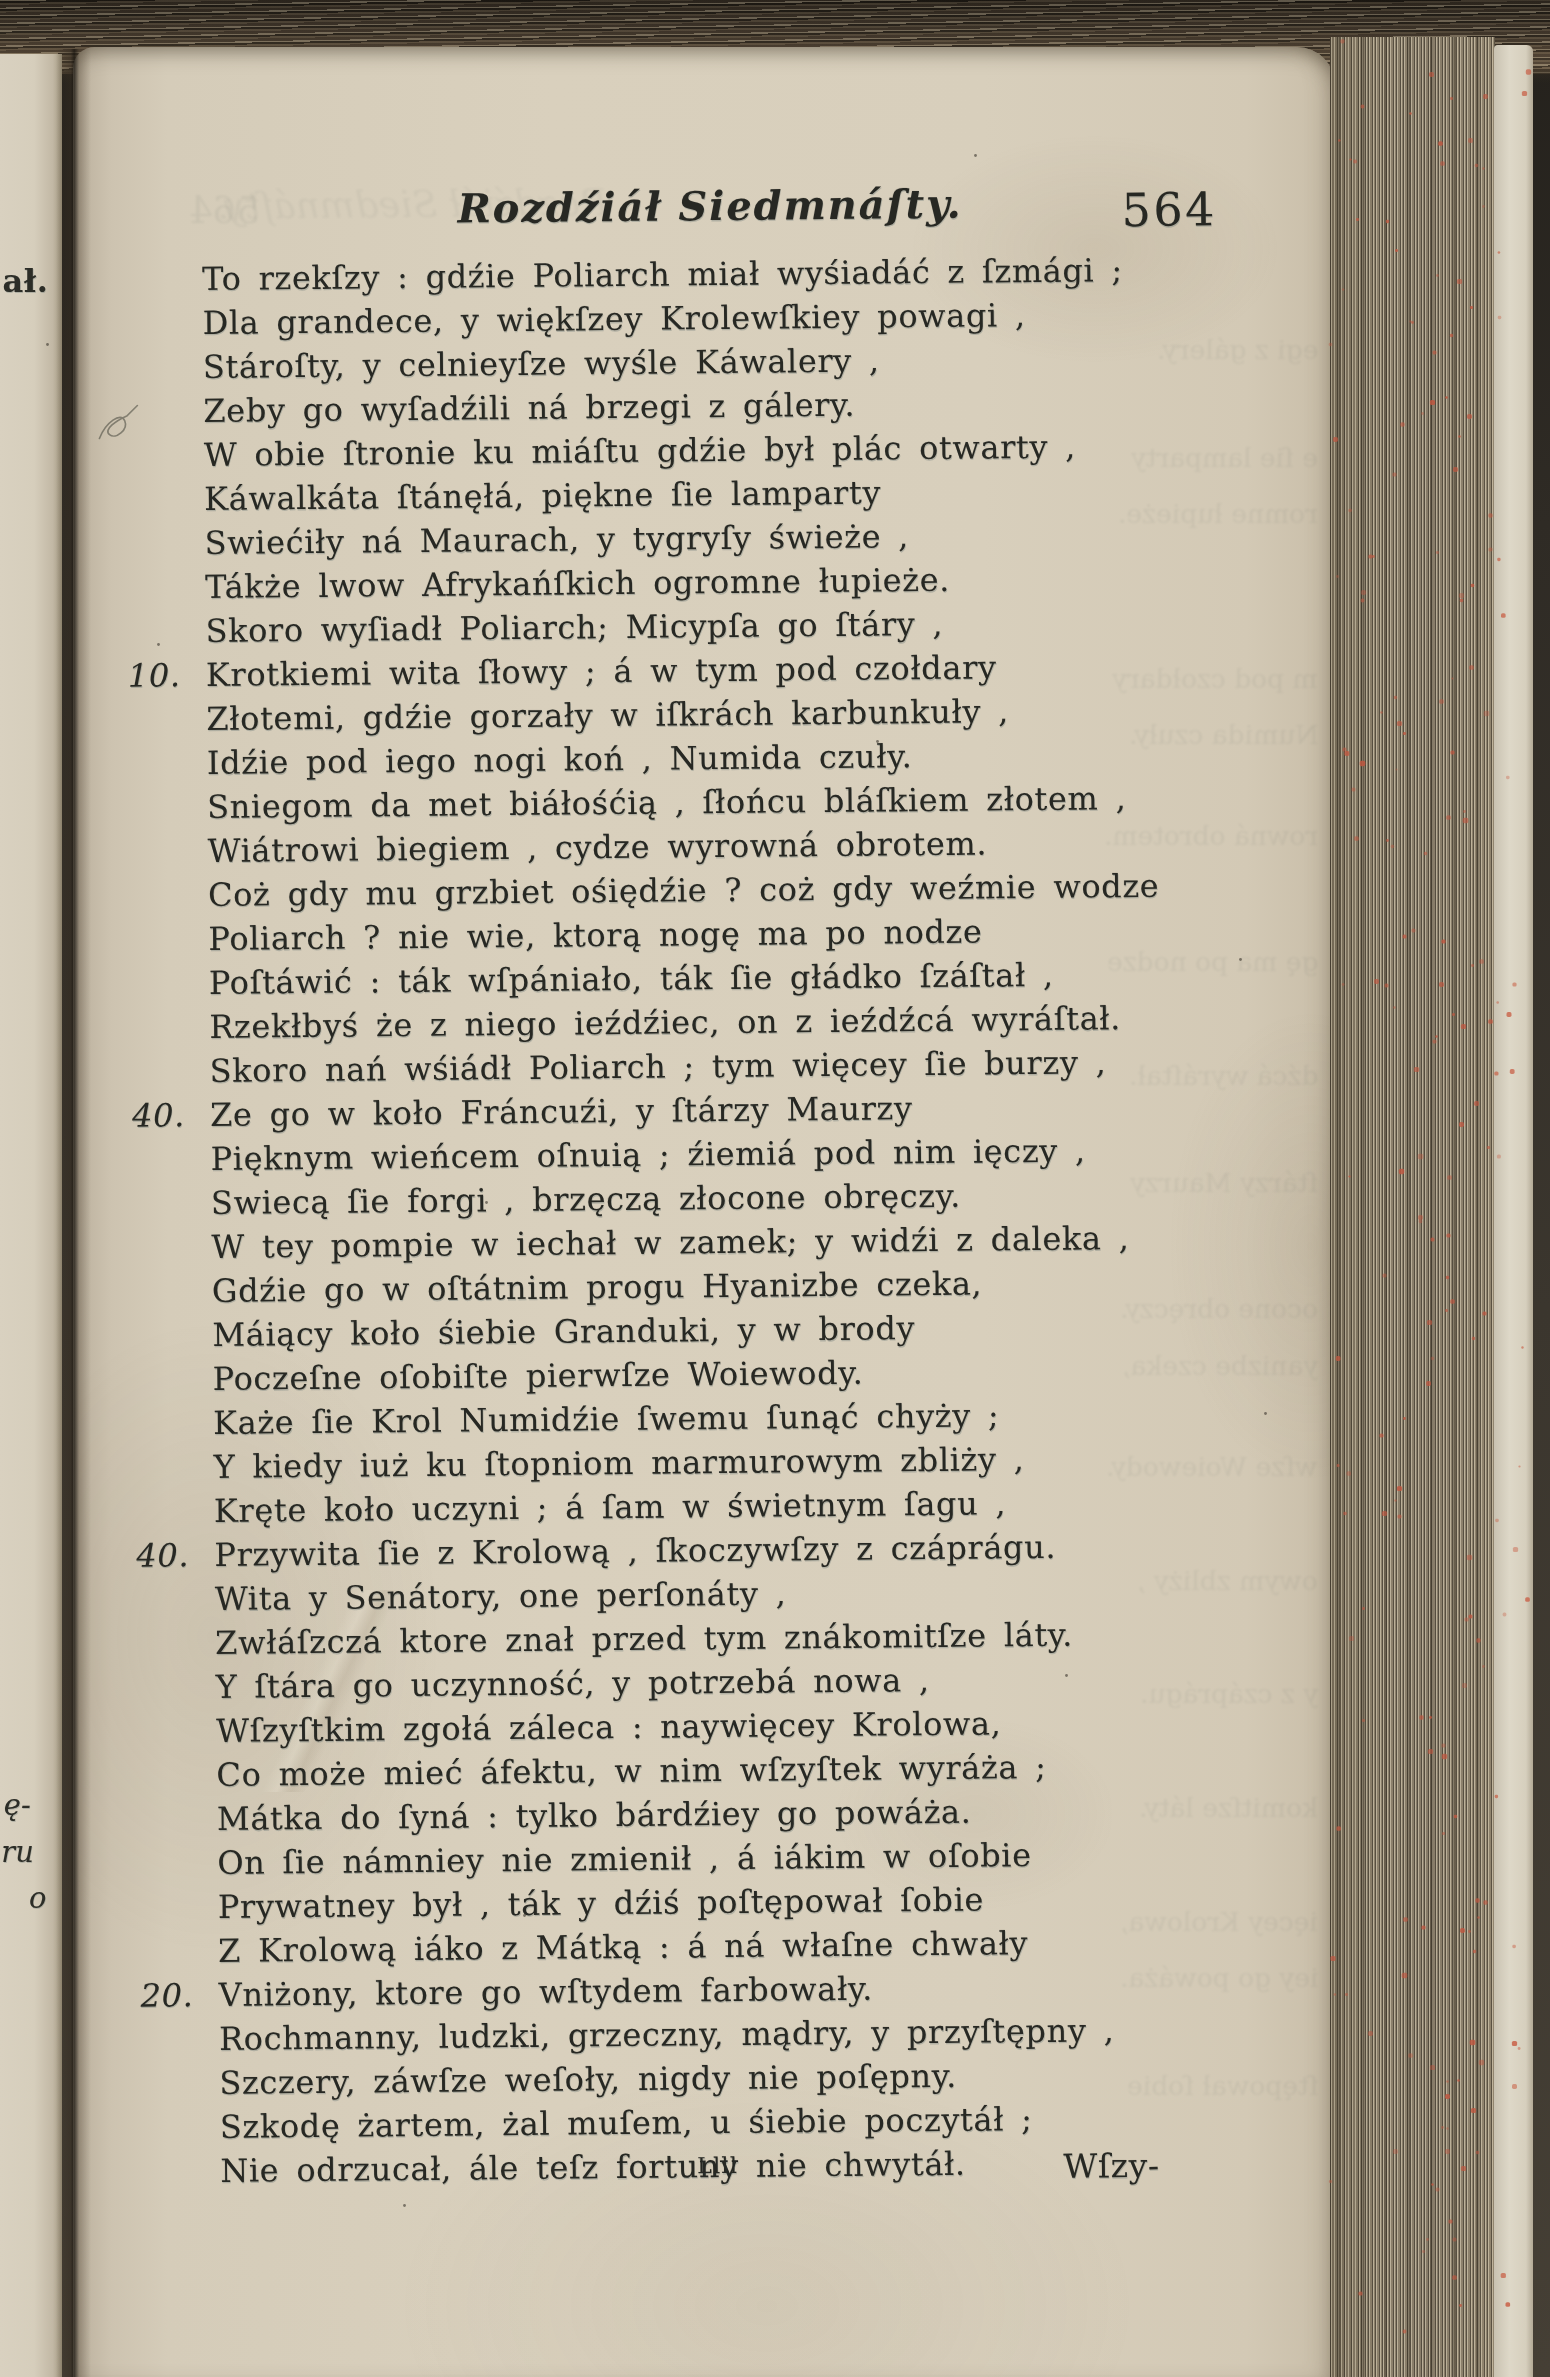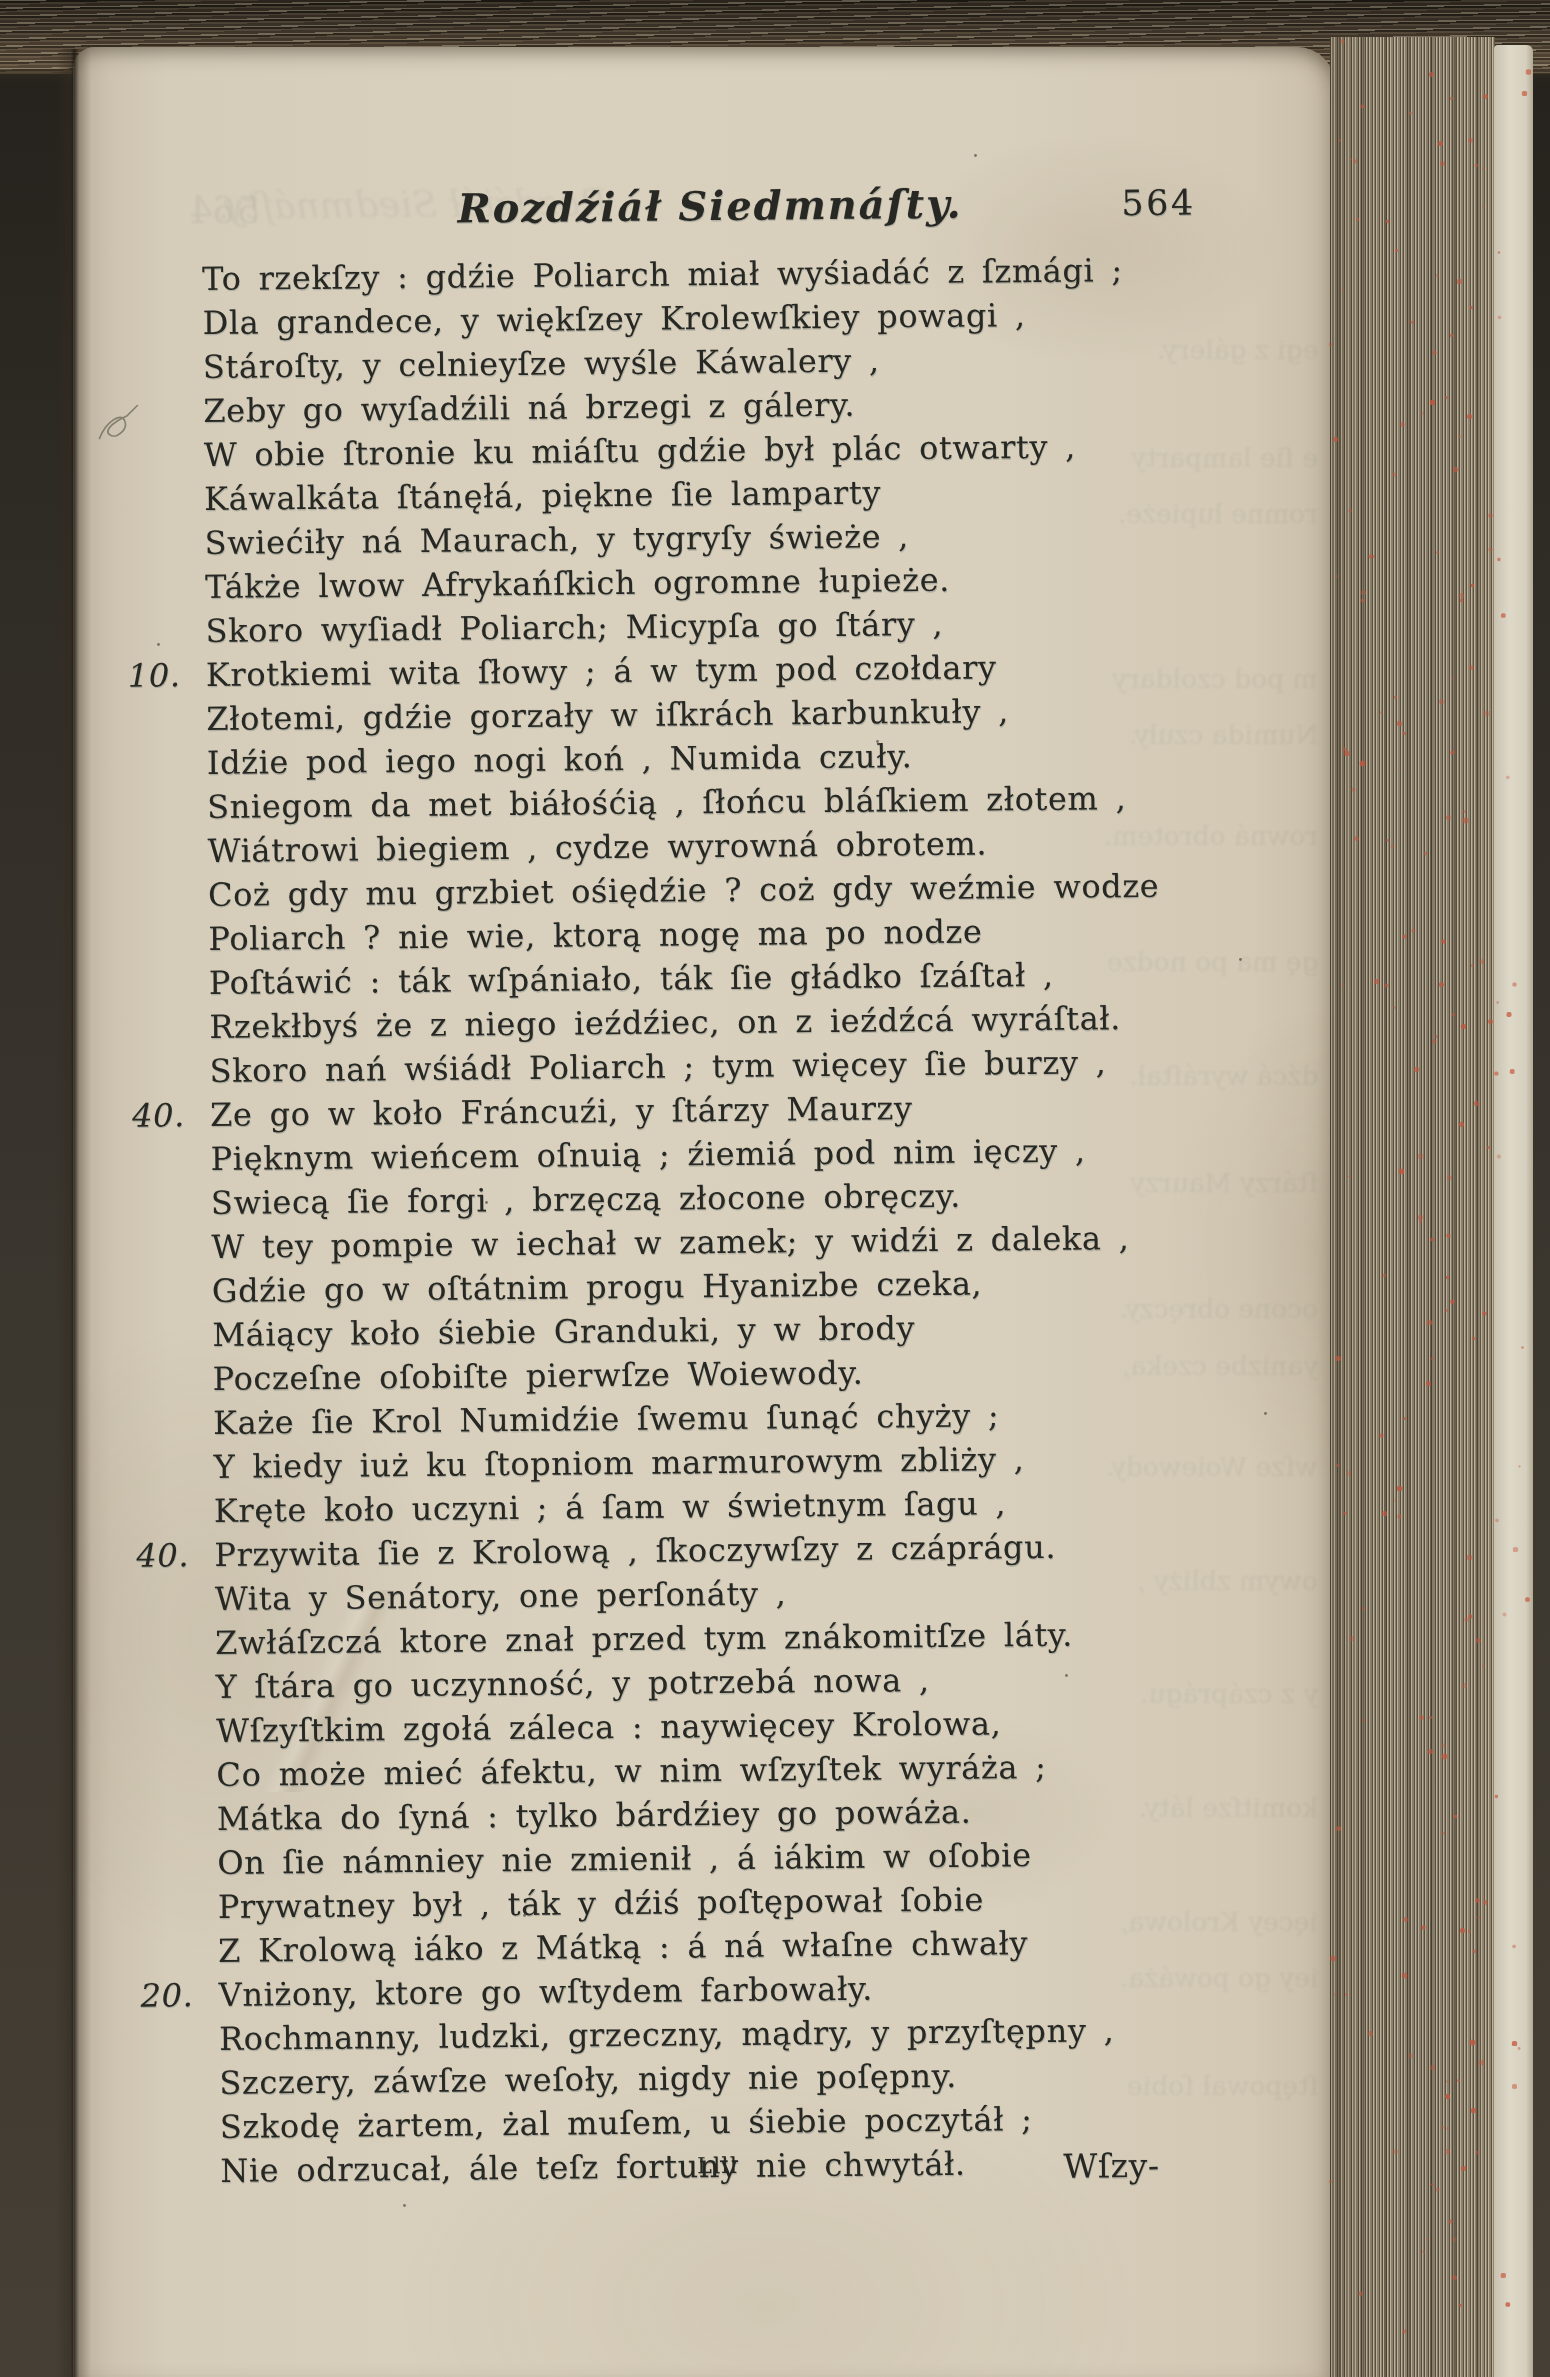--- a/index.html
+++ b/index.html
@@ -55,21 +55,21 @@
       radial-gradient(517px 328px at 694px 2259px, rgba(120,105,80,.07), transparent 72%),
       radial-gradient(189px 315px at 1237px 1199px, rgba(125,110,85,.10), transparent 75%);}
 
   
   .text-block{position:absolute;inset:0;transform:rotate(-0.55deg);transform-origin:726px 1199px;
     color:#272823;}
   .ink{text-shadow:0.6px 1.3px 0 rgba(35,62,72,.22), -0.3px -0.3px 0 rgba(40,44,38,.14);}
 
   .heading-title{position:absolute;top:182px;left:341px;width:757px;text-align:center;
     font-style:italic;font-weight:bold;font-size:40px;letter-spacing:1.9px;white-space:nowrap;}
-  .page-num{position:absolute;top:187px;left:1131px;font-size:35px;letter-spacing:2.5px;}
+  .page-num{position:absolute;top:187px;left:1131px;font-size:46px;letter-spacing:2.5px;}
 
   .poem{position:absolute;left:211px;top:255px;width:1060px;}
   .line{position:relative;height:44px;white-space:nowrap;font-size:32px;
     letter-spacing:0.6px;word-spacing:6.3px;}
   .line-num{position:absolute;left:-78px;font-style:italic;}
 
   .footer-sig{position:absolute;left:688px;top:2153px;font-size:22px;letter-spacing:1.3px;}
   .footer-catch{position:absolute;left:1054px;top:2150px;font-size:33px;letter-spacing:0.6px;}
 
   
@@ -82,20 +82,26 @@
   .crease{position:absolute;left:126px;top:1590px;width:404px;height:202px;opacity:.6;
     background:linear-gradient(115deg,transparent 46%,rgba(245,240,225,.35) 49%,rgba(110,95,70,.18) 52%,transparent 55%);}
 </style>
 </head>
 <body>
 
 <div class="scene">
   <div class="bg"></div>
   <div class="top-edges"></div>
 
+  <div class="left-strip">
+    <span class="frag frag-roman ink" style="left:2.5px;top:208px;">ał.</span>
+    <span class="frag frag-italic ink" style="left:3.8px;top:1734px;">ę-</span>
+    <span class="frag frag-italic ink" style="left:1.3px;top:1781px;">ru</span>
+    <span class="frag frag-italic ink" style="left:29px;top:1827px;">o</span>
+  </div>
 
   <div class="page">
     <div class="stains"></div>
   </div>
   <div class="gutter"></div>
   <div class="crease"></div>
 
   <div class="text-block">
     <div class="ghost ghost-title" style="left:227px;top:180px;" id="ghost-title">Rozdźiáł Siedmnáſty.</div>
     <div class="heading-title ink">Rozdźiáł Siedmnáſty.</div>

